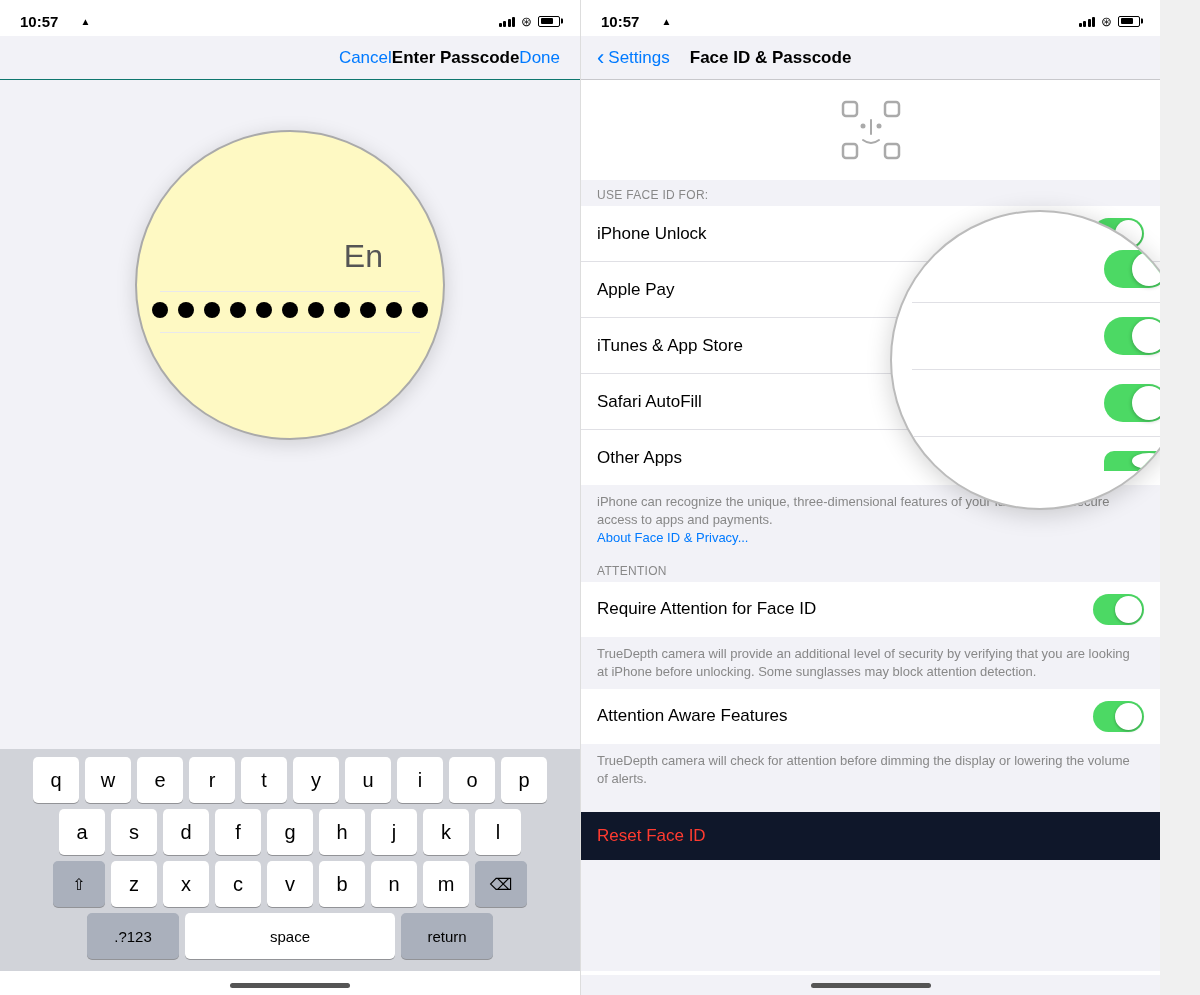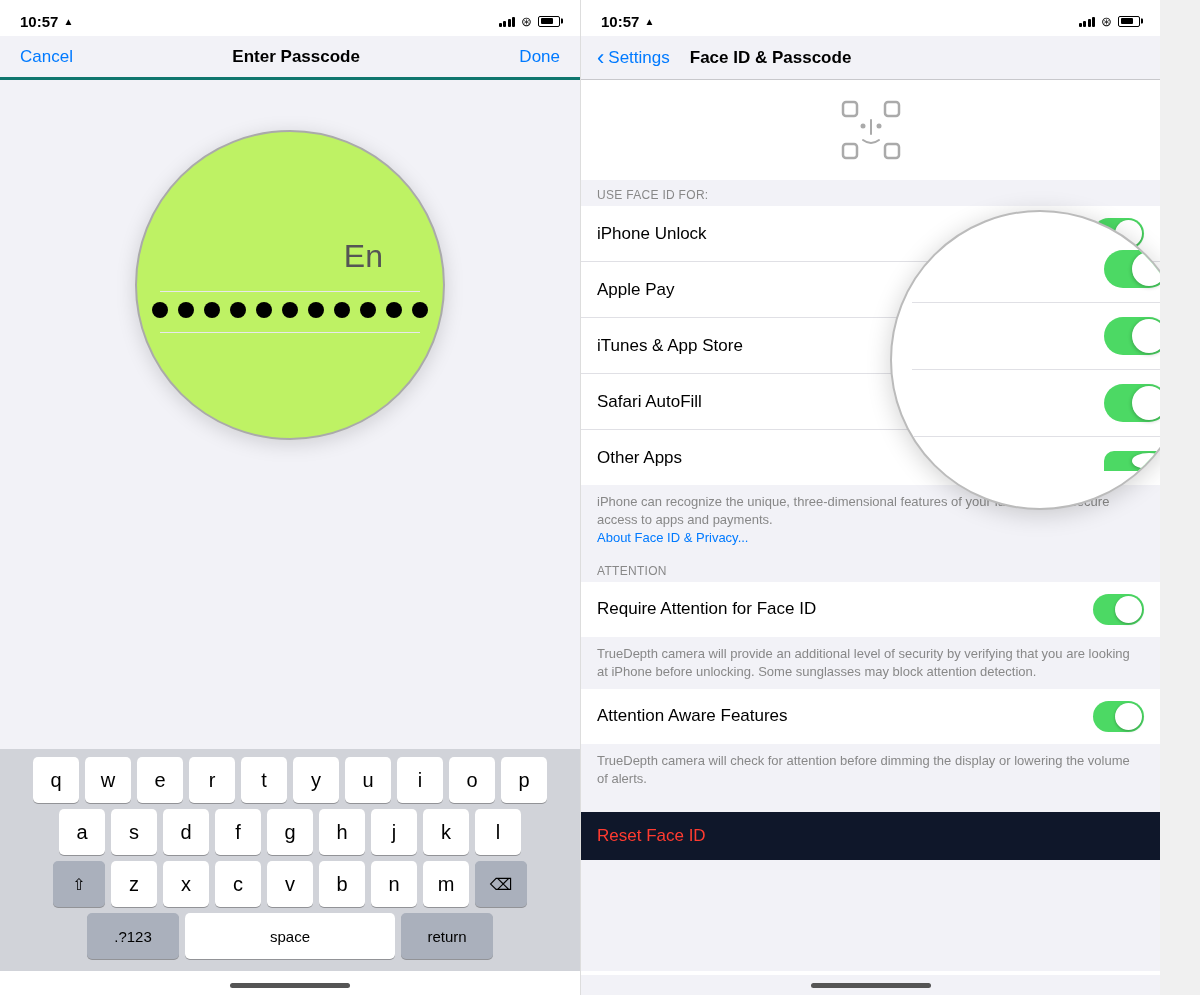--- a/index.html
+++ b/index.html
@@ -34,21 +34,21 @@
       padding: 10px 20px 4px 20px;
       background: #fff;
       height: 36px;
     }
     .status-time {
       font-size: 15px;
       font-weight: 600;
       color: #000;
       display: flex;
       align-items: center;
-      gap: 3px;
+      gap: 20px;
     }
     .status-icons {
       display: flex;
       align-items: center;
       gap: 6px;
     }
     .signal-bars {
       display: flex;
       align-items: flex-end;
       gap: 1.5px;
@@ -87,26 +87,26 @@
     .battery-fill {
       height: 100%;
       background: #000;
       border-radius: 1px;
       width: 75%;
     }
 
     
     .nav-bar {
       display: flex;
-      justify-content: space-between;
+      justify-content: flex-end;
       align-items: center;
       padding: 8px 20px;
       background: #f2f2f7;
       height: 44px;
-      border-bottom: 3px solid #0f766e;
+      border-bottom: 1px solid #0f766e;
     }
     .nav-cancel, .nav-done {
       color: #007aff;
       font-size: 17px;
       font-weight: 400;
       cursor: pointer;
     }
     .nav-title {
       font-size: 17px;
       font-weight: 600;
@@ -121,21 +121,21 @@
       align-items: center;
     }
 
     
     .magnifier-circle {
       position: absolute;
       width: 310px;
       height: 310px;
       border-radius: 50%;
       border: 2px solid #aaa;
-      background: #bef264;
+      background: #fef9c3;
       top: 130px;
       left: 50%;
       transform: translateX(-50%);
       overflow: hidden;
       display: flex;
       flex-direction: column;
       align-items: center;
       justify-content: center;
       z-index: 10;
       box-shadow: 0 4px 20px rgba(0,0,0,0.15);

